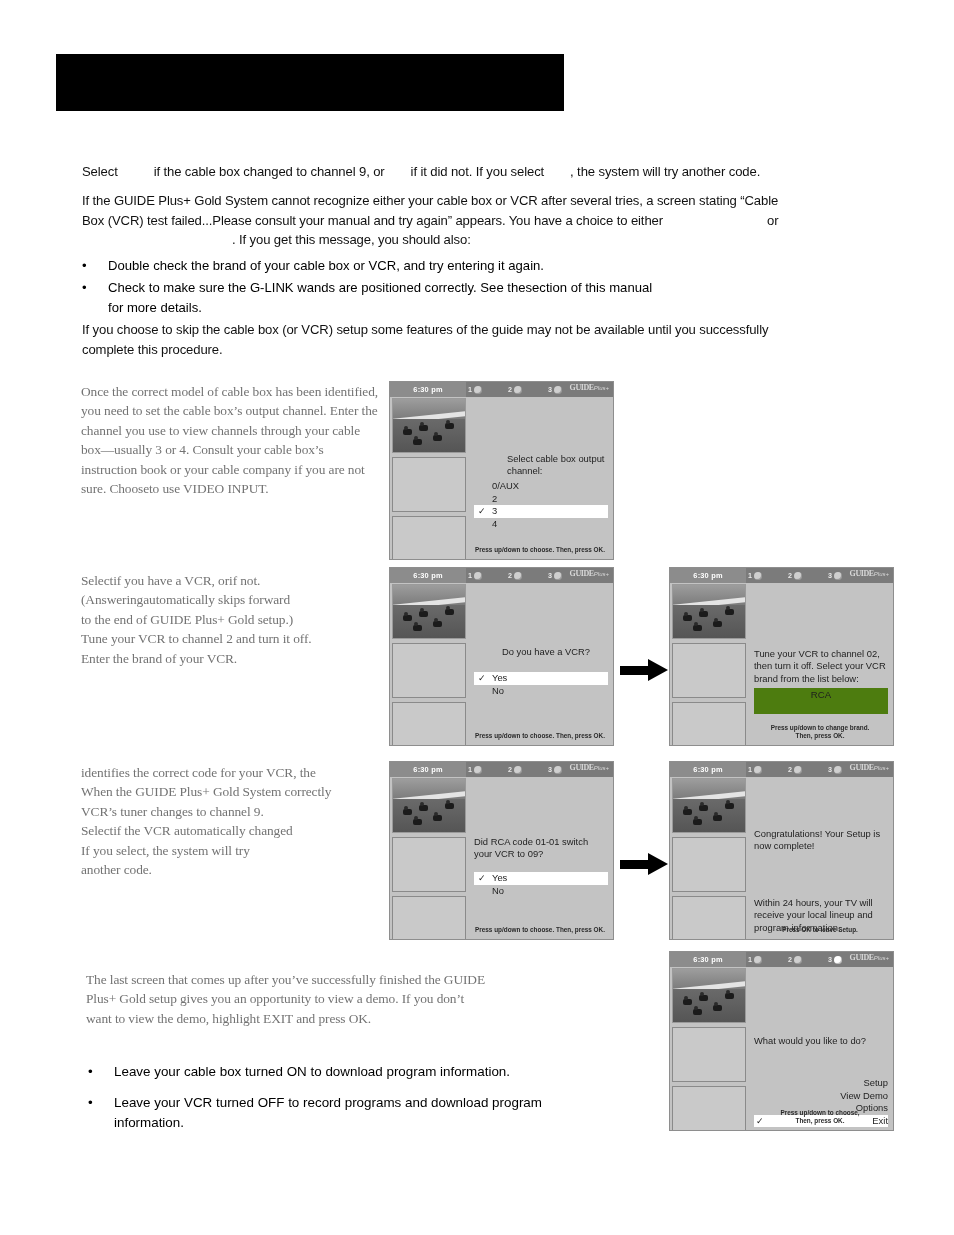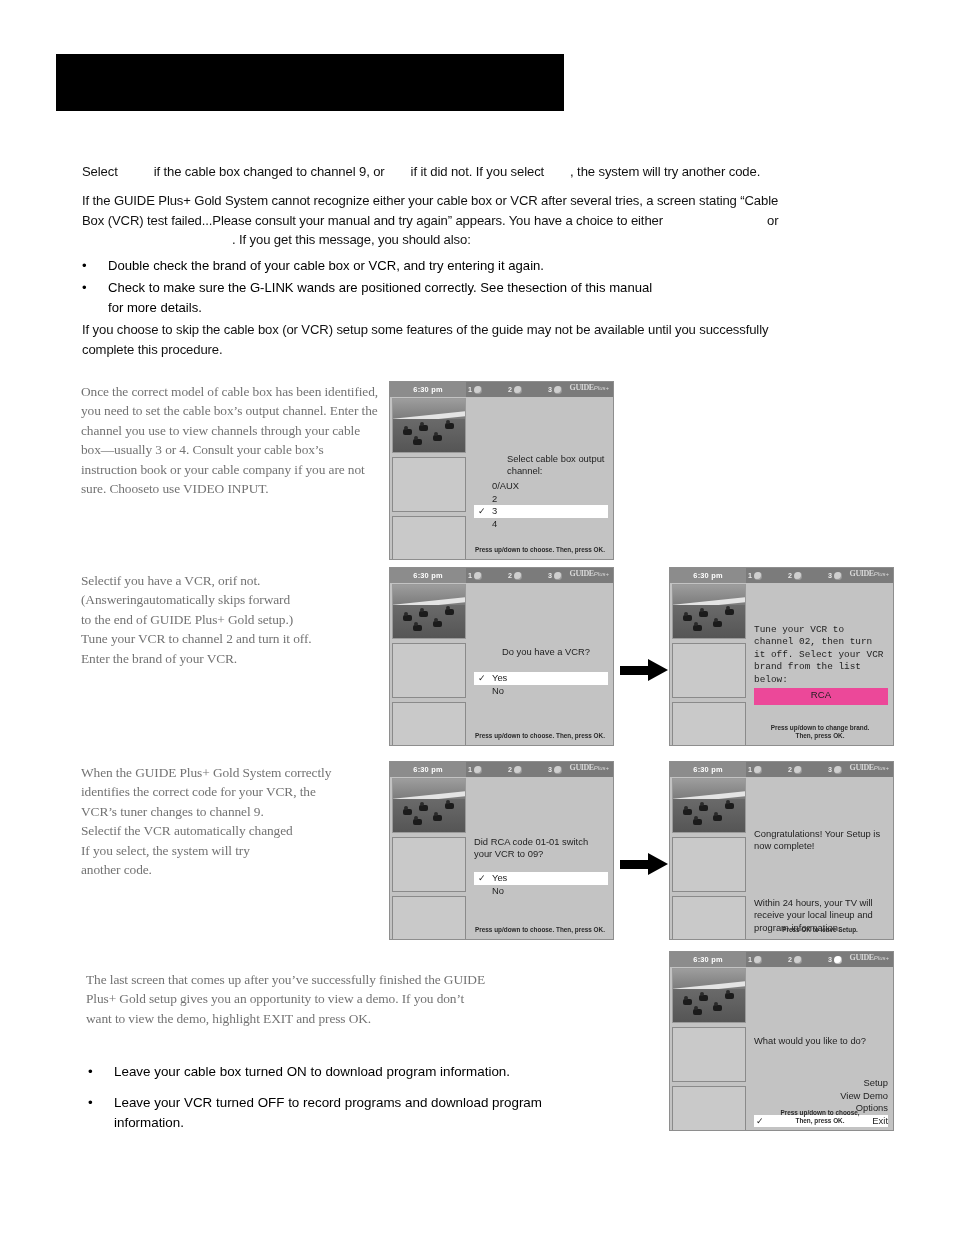--- a/index.html
+++ b/index.html
@@ -130,21 +130,21 @@
   .opts{position:absolute;left:4px;right:2px;}
   .opt{
     position:relative;height:12.5px;line-height:12.5px;
     font-size:9.4px;padding-left:18px;color:#1e1e1e;white-space:nowrap;
   }
   .opt.sel{background:#ffffff;}
   .opt .chk{
     position:absolute;left:4px;top:0;font-size:9px;color:#1c1c1c;
   }
   .brandbox{
-    position:absolute;left:4px;right:2px;height:17px;background:#ec4899;
+    position:absolute;left:4px;right:2px;height:26px;background:#4d7c0f;
     text-align:center;font-size:9.6px;line-height:13px;color:#1e1e1e;
   }
   .hint{
     position:absolute;left:0;right:0;bottom:3px;
     text-align:center;font-size:6.4px;line-height:8px;
     color:#2a2a2a;font-weight:bold;
   }
 
   
   .arrow{position:absolute;width:48px;height:22px;}
@@ -327,32 +327,32 @@
       <i class="bike" style="left:10px;top:30px"></i>
       <i class="bike" style="left:26px;top:26px"></i>
       <i class="bike" style="left:40px;top:36px"></i>
       <i class="bike" style="left:52px;top:24px"></i>
       <i class="bike" style="left:20px;top:40px"></i>
     </div>
     <div class="blankbox"></div>
     <div class="blankbox"></div>
   </div>
   <div class="pane">
-    <div class="pane-q" style="top:40px;font-family:Liberation Mono, monospace;">Tune your VCR to channel 02, then turn it off. Select your VCR brand from the list below:</div>
+    <div class="pane-q" style="top:64px;">Tune your VCR to channel 02, then turn it off. Select your VCR brand from the list below:</div>
     <div class="brandbox" style="top:104px;">RCA</div>
     <div class="hint">
       <div>Press up/down to change brand.</div>
       <div>Then, press OK.</div>
     </div>
   </div>
 </div>
 
 <div class="caption" style="left:81px;top:763px;width:305px;">
+  <div><span>identifies the correct code for your VCR, the</span></div>
   <div><span>When the GUIDE Plus+ Gold System correctly</span></div>
-  <div><span>identifies the correct code for your VCR, the</span></div>
   <div><span>VCR’s tuner changes to channel 9.</span></div>
   <div><span>Select</span><span class="gap gap-md"></span><span>if the VCR automatically changed</span></div>
   <div><span>If you select</span><span class="gap gap-sm"></span><span>, the system will try</span></div>
   <div><span>another code.</span></div>
 </div>
 
 <div class="tv" style="left:389px;top:761px;width:225px;height:179px;">
   <div class="tv-topbar">
     <div class="steps">
       <span class="step">

